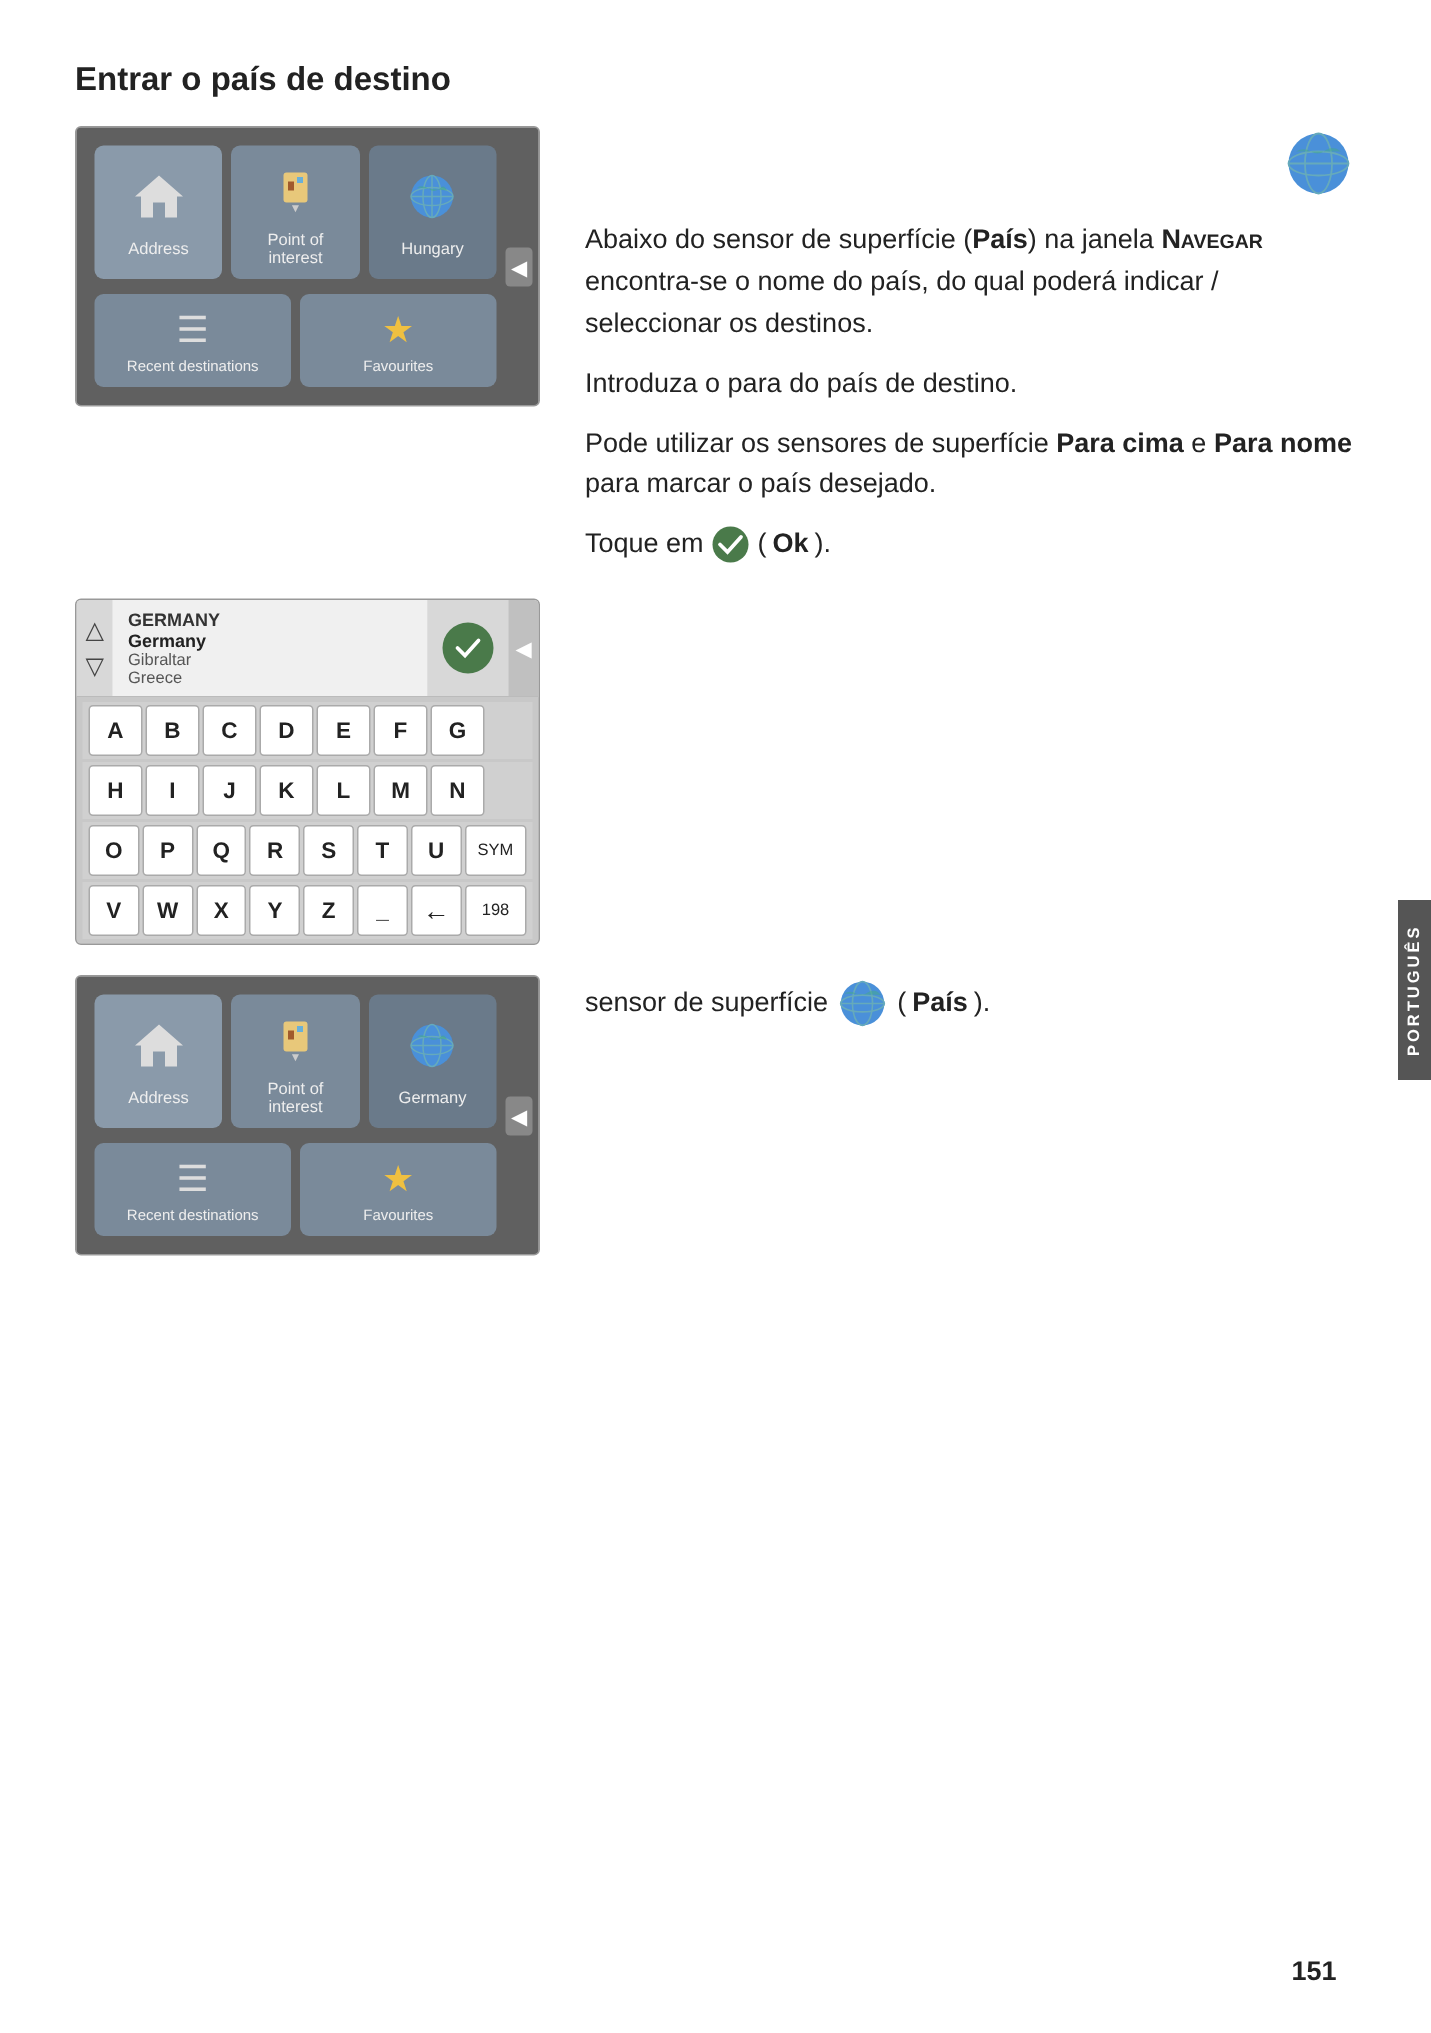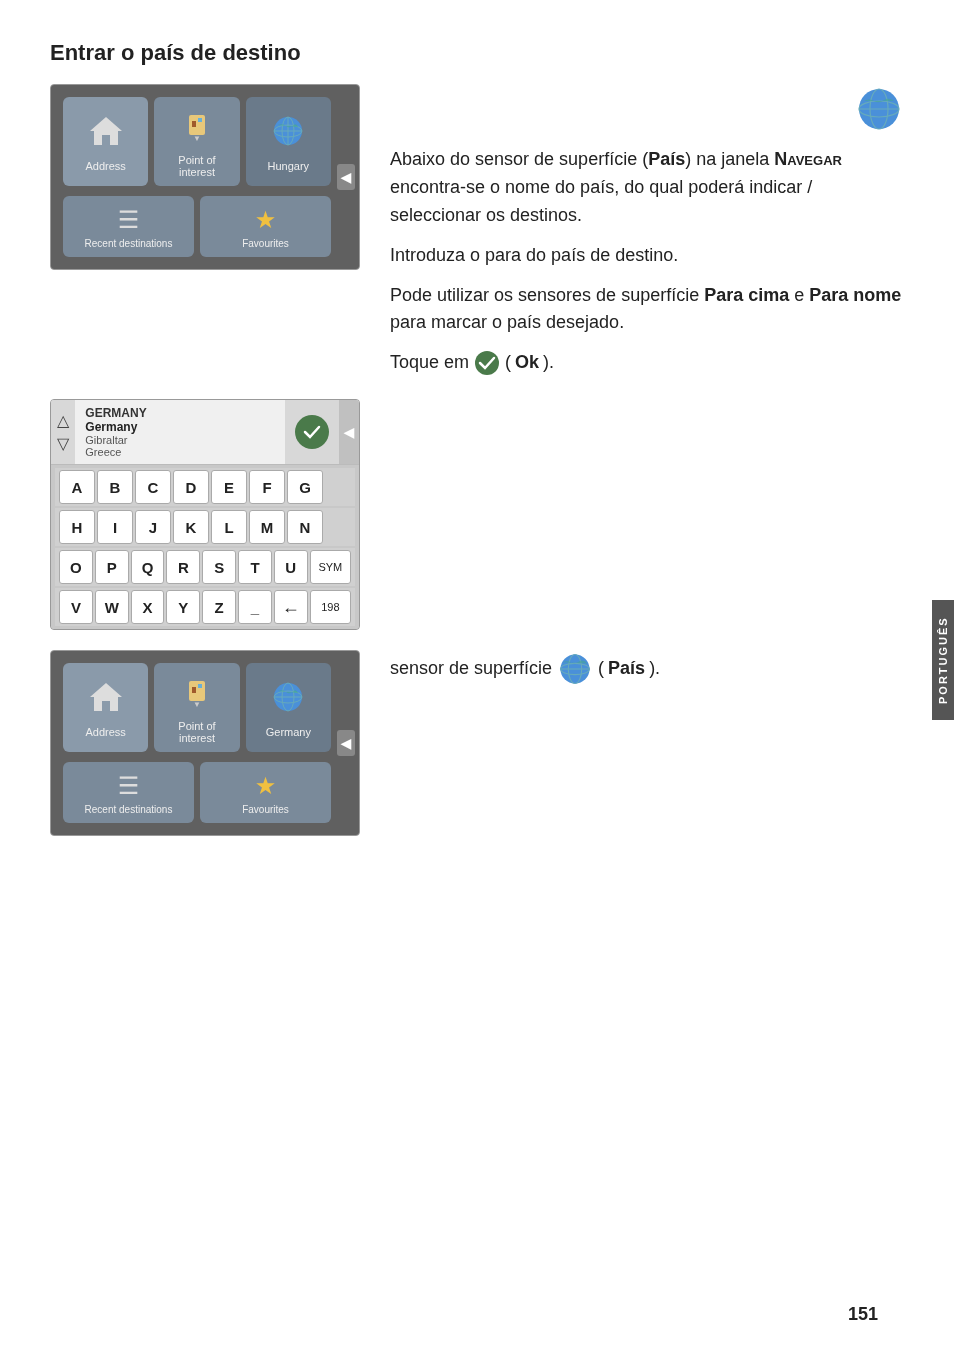--- a/index.html
+++ b/index.html
@@ -150,21 +150,21 @@
       display: block;
       width: 50px;
       height: 50px;
       margin-left: auto;
       margin-bottom: 8px;
     }
 
     .page-number {
       position: absolute;
       bottom: 30px;
-      right: 76px;
+      right: 63px;
       font-size: 18px;
       font-weight: bold;
     }
 
     .keyboard-header-row {
       display: flex;
       align-items: stretch;
       border-bottom: 1px solid #bbb;
     }
 

